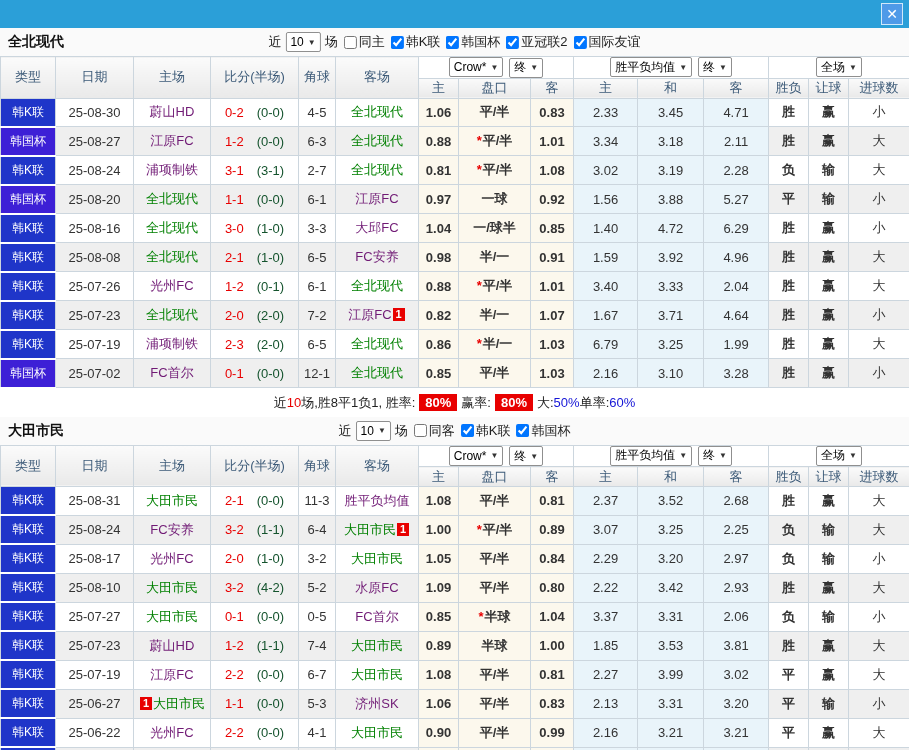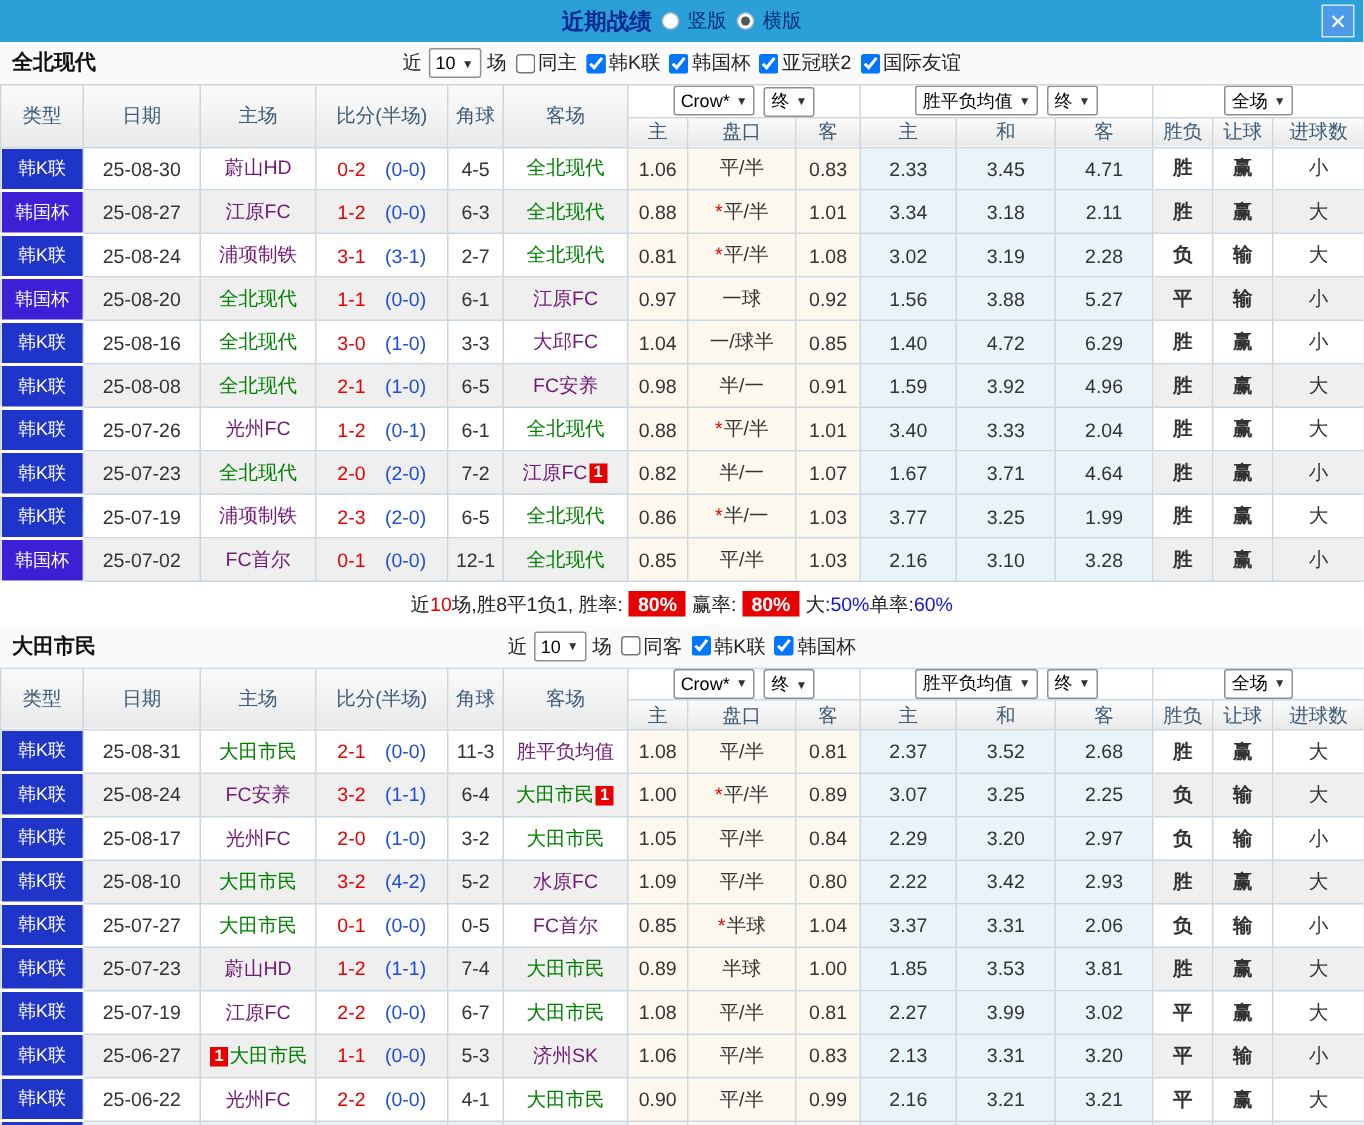--- a/index.html
+++ b/index.html
@@ -55,24 +55,24 @@
     background:linear-gradient(#fbfbfb,#e9e9e9);
     color:#3c5a78;font-weight:normal;font-size:13px;height:19px;
   }
   .grid thead th.grp{background:#fff;height:19px;}
   .grid td{height:27px;font-size:13px;color:#333;}
   tbody tr:nth-child(odd) td.plain{background:#fff;}
   tbody tr:nth-child(even) td.plain{background:#efefef;}
   td.type{color:#fff;font-size:12px;border-bottom:2px solid #fff;border-top:0;}
   td.type.kl{background:#1f35c9;}
   td.type.cup{background:#3d20d6;}
-  td.odds{background:#fcf8ed;}
+  td.odds{background:#fcf8ed;font-weight:bold;}
   td.avg{background:#e9f4fa;}
   .score{color:#e80000;}
-  .half{color:#1d4ed8;margin-left:13px;}
+  .half{color:#14532d;margin-left:13px;}
   .team{color:#701a75;}
   .team.green{color:#008000;}
   .rcbadge{
     display:inline-block;background:#e80000;color:#fff;font-size:11px;font-weight:bold;
     line-height:13px;padding:0 3px;margin:0 1px;vertical-align:1px;
   }
   .star{color:#e80000;margin-right:1px;}
   .c-red{color:#d60000;}
   .c-green{color:#008000;}
   .c-blue{color:#0000e0;}
@@ -86,27 +86,20 @@
   .sg-r{color:#e80000;}
   .sg-b{color:#1414d6;}
   .sg-badge{
     background:#e80000;color:#fff;font-weight:bold;padding:1px 6px;margin:0 4px;
   }
 </style>
 </head>
 <body>
 
 <div class="titlebar">
-  <div class="title-group">
-    <span class="panel-title">近期战绩</span>
-    <span class="radio"></span>
-    <span class="rlabel">竖版</span>
-    <span class="radio checked"></span>
-    <span class="rlabel">横版</span>
-  </div>
   <div class="close-btn">✕</div>
 </div>
 
 <div>
     <div class="sec-header">
       <span class="team-title">全北现代</span>
       <div class="filter">
         <span class="flabel">近</span>
         <span class="selbox">
           <span>10</span>
@@ -322,21 +315,21 @@
         <tr>
           <td class="type kl">韩K联</td>
           <td class="plain">25-07-19</td>
           <td class="plain"><span class="team">浦项制铁</span></td>
           <td class="plain"><span class="score">2-3</span><span class="half">(2-0)</span></td>
           <td class="plain">6-5</td>
           <td class="plain"><span class="team green">全北现代</span></td>
           <td class="odds">0.86</td>
           <td class="odds"><span class="star">*</span>半/一</td>
           <td class="odds">1.03</td>
-          <td class="avg">3.77</td>
+          <td class="avg">6.79</td>
           <td class="avg">3.25</td>
           <td class="avg">1.99</td>
           <td class="plain bold c-red">胜</td>
           <td class="plain bold c-red">赢</td>
           <td class="plain c-red">大</td>
         </tr>
         <tr>
           <td class="type cup">韩国杯</td>
           <td class="plain">25-07-02</td>
           <td class="plain"><span class="team">FC首尔</span></td>

